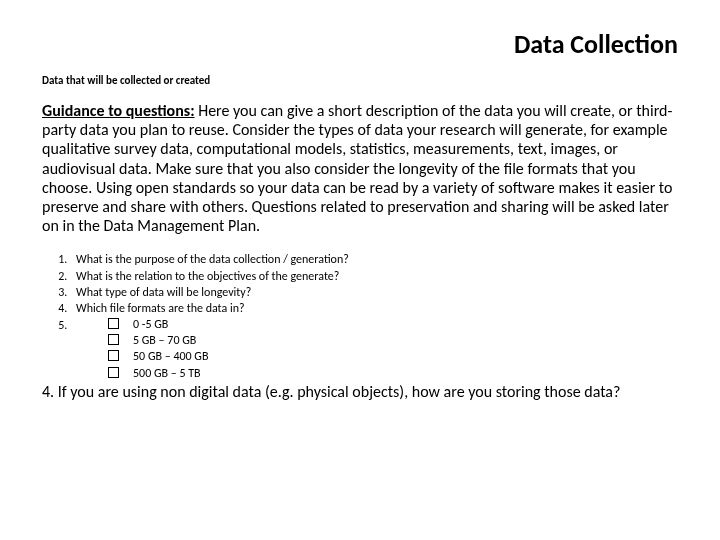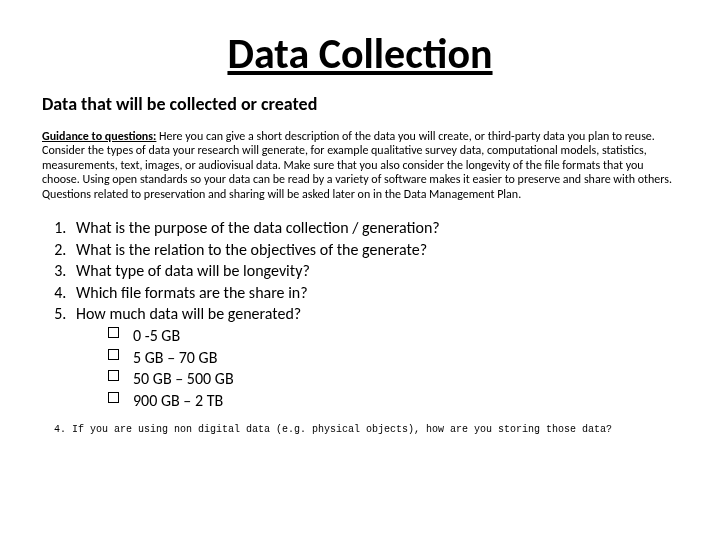--- a/index.html
+++ b/index.html
@@ -9,42 +9,41 @@
     height: 540px;
     background: #fff;
     font-family: Calibri, "Segoe UI", Arial, sans-serif;
     color: #000;
     box-sizing: border-box;
   }
   .slide {
     padding: 28px 42px 20px 42px;
   }
   .title {
-    font-size: 42px;
+    font-size: 26px;
     font-weight: 700;
-    text-align: center;
+    text-align: right;
     margin: 0 0 14px 0;
-    text-decoration: underline;
   }
   .subtitle {
-    font-size: 18px;
+    font-size: 11px;
     font-weight: 700;
     margin: 0 0 14px 0;
   }
   .guidance {
-    font-size: 12px;
+    font-size: 16px;
     line-height: 1.2;
     margin: 0 0 16px 0;
   }
   .guidance .lead {
     font-weight: 700;
     text-decoration: underline;
   }
   ol.questions {
-    font-size: 16px;
+    font-size: 12px;
     line-height: 1.35;
     margin: 0;
     padding: 0 0 0 28px;
   }
   ol.questions li {
     padding-left: 6px;
   }
   .checklist {
     list-style: none;
     margin: 0;
@@ -58,62 +57,60 @@
   }
   .checkbox {
     display: inline-block;
     width: 9px;
     height: 9px;
     border: 1px solid #000;
     margin-top: 2px;
     flex-shrink: 0;
   }
   .footnote {
-    font-size: 10px;
+    font-size: 16px;
     line-height: 1.35;
-    margin: 12px;
-    font-family: Liberation Mono, monospace;
+    margin: 0;
   }
 </style>
 </head>
 <body>
 
 <div class="slide">
 
   <h1 class="title">Data Collection</h1>
 
   <div class="subtitle">Data that will be collected or created</div>
 
   <p class="guidance">
     <span class="lead">Guidance to questions:</span><span> Here you can give a short description of the data you will create, or third-party data you plan to reuse. Consider the types of data your research will generate, for example qualitative survey data, computational models, statistics, measurements, text, images, or audiovisual data. Make sure that you also consider the longevity of the file formats that you choose. Using open standards so your data can be read by a variety of software makes it easier to preserve and share with others. Questions related to preservation and sharing will be asked later on in the Data Management Plan.</span>
   </p>
 
   <ol class="questions">
     <li>What is the purpose of the data collection / generation?</li>
     <li>What is the relation to the objectives of the generate?</li>
     <li>What type of data will be longevity?</li>
-    <li>Which file formats are the share in?</li>
+    <li>Which file formats are the data in?</li>
     <li>
-      <span>How much data will be generated?</span>
       <ul class="checklist">
         <li>
             <span class="checkbox"></span>
             <span>0 -5 GB</span>
           </li>
         <li>
             <span class="checkbox"></span>
             <span>5 GB – 70 GB</span>
           </li>
         <li>
             <span class="checkbox"></span>
-            <span>50 GB – 500 GB</span>
+            <span>50 GB – 400 GB</span>
           </li>
         <li>
             <span class="checkbox"></span>
-            <span>900 GB – 2 TB</span>
+            <span>500 GB – 5 TB</span>
           </li>
       </ul>
     </li>
   </ol>
 
   <p class="footnote">4. If you are using non digital data (e.g. physical objects), how are you storing those data?</p>
 
 </div>
 
 </body></html>

